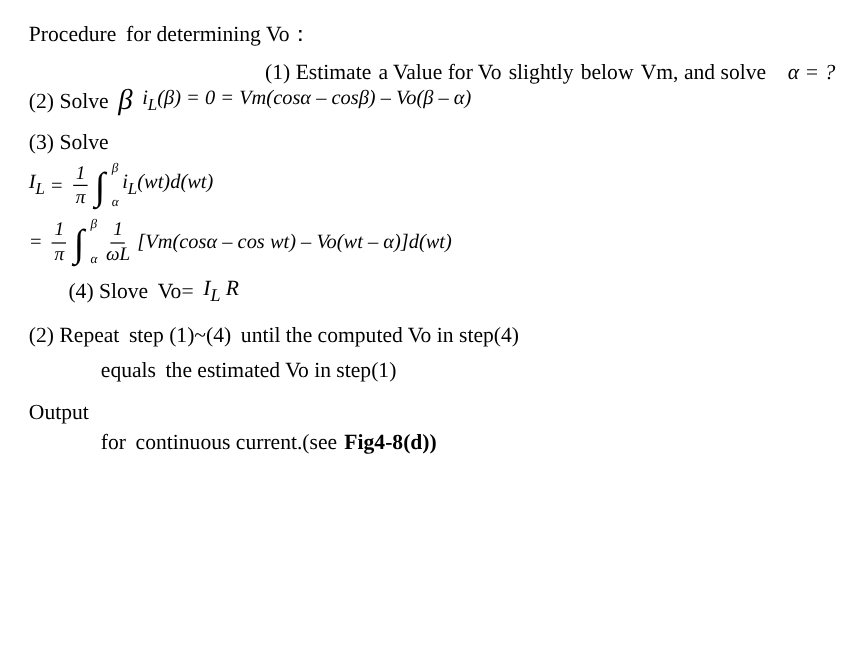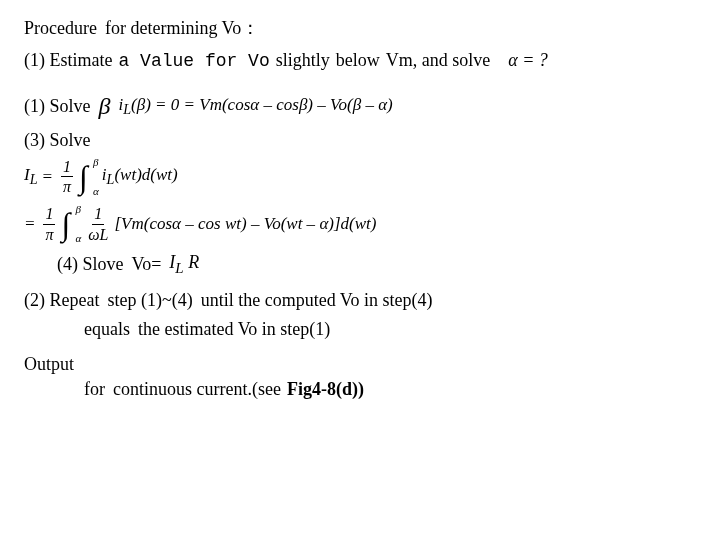--- a/index.html
+++ b/index.html
@@ -31,21 +31,22 @@
       align-items: center;
       flex-wrap: wrap;
       margin-bottom: 0px;
     }
 
     .line-title {
       margin-bottom: 10px;
     }
 
     .line-1 {
-      margin-bottom: 22px;
+      margin-bottom: 0;
+      justify-content: flex-end;
     }
 
     .line-2 {
       margin-bottom: 10px;
     }
 
     .line-3 {
       margin-bottom: 4px;
     }
 
@@ -105,29 +106,29 @@
 
 <div class="page">
 
   <div class="line line-title">
     <span style="margin-right:8px;">Procedure</span>
     <span>for  determining  Vo：</span>
   </div>
 
   <div class="line line-1">
     <span style="margin-right:6px;">(1) Estimate</span>
-    <span style="margin-right:6px;font-family:Liberation Mono, monospace;">a  Value  for  Vo</span>
+    <span style="margin-right:6px;">a  Value  for  Vo</span>
     <span style="margin-right:6px;">slightly</span>
     <span style="margin-right:6px;">below</span>
     <span style="margin-right:18px;">Vm, and  solve</span>
     <span style="font-style:italic; font-size:18px;"><em>α</em> = ?</span>
   </div>
 
   <div class="line line-2" style="align-items: center;">
-    <span style="margin-right:8px;">(1) Solve</span>
+    <span style="margin-right:8px;">(2) Solve</span>
     <span style="font-style:italic; font-size:24px; margin-right:8px; font-family: 'Times New Roman', serif;">β</span>
 
     <span style="font-style:italic; font-size:17px;">
       <em>i</em><sub>L</sub>(β) = 0 = Vm(cos<em>α</em> – cosβ) – Vo(β – <em>α</em>)
     </span>
   </div>
 
   <div class="line line-3">
     <span>(3) Solve</span>
   </div>

